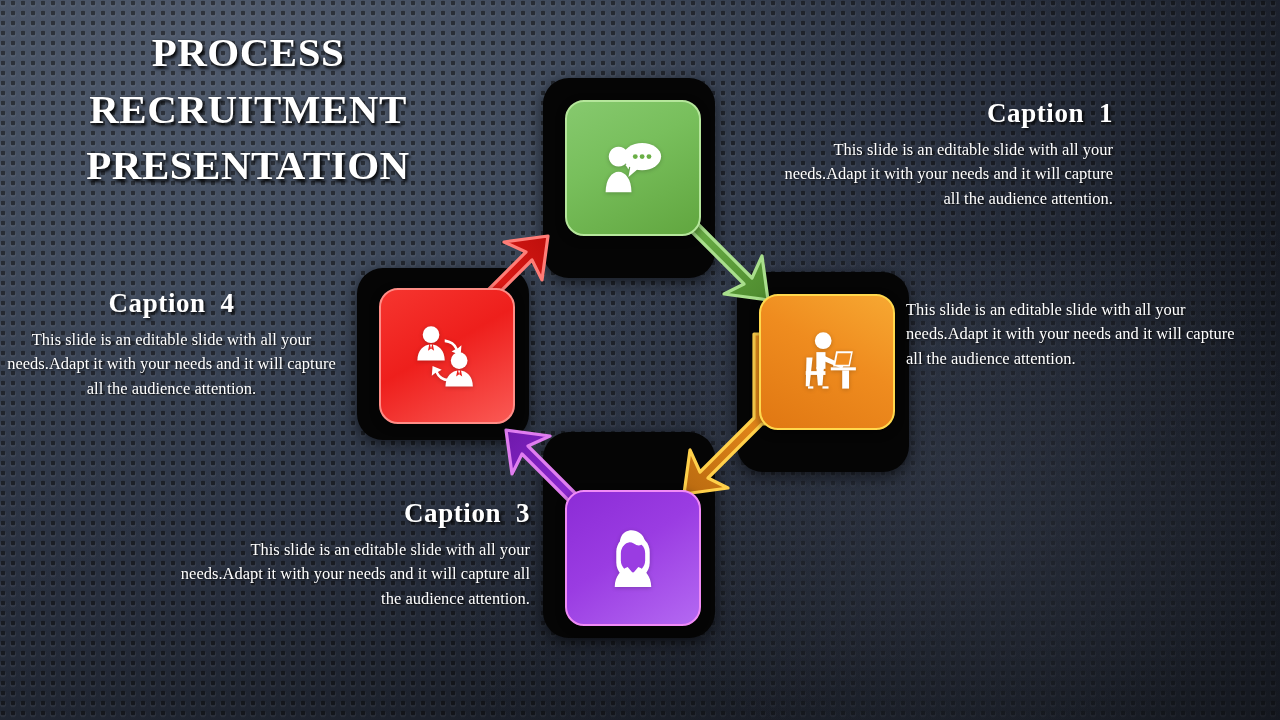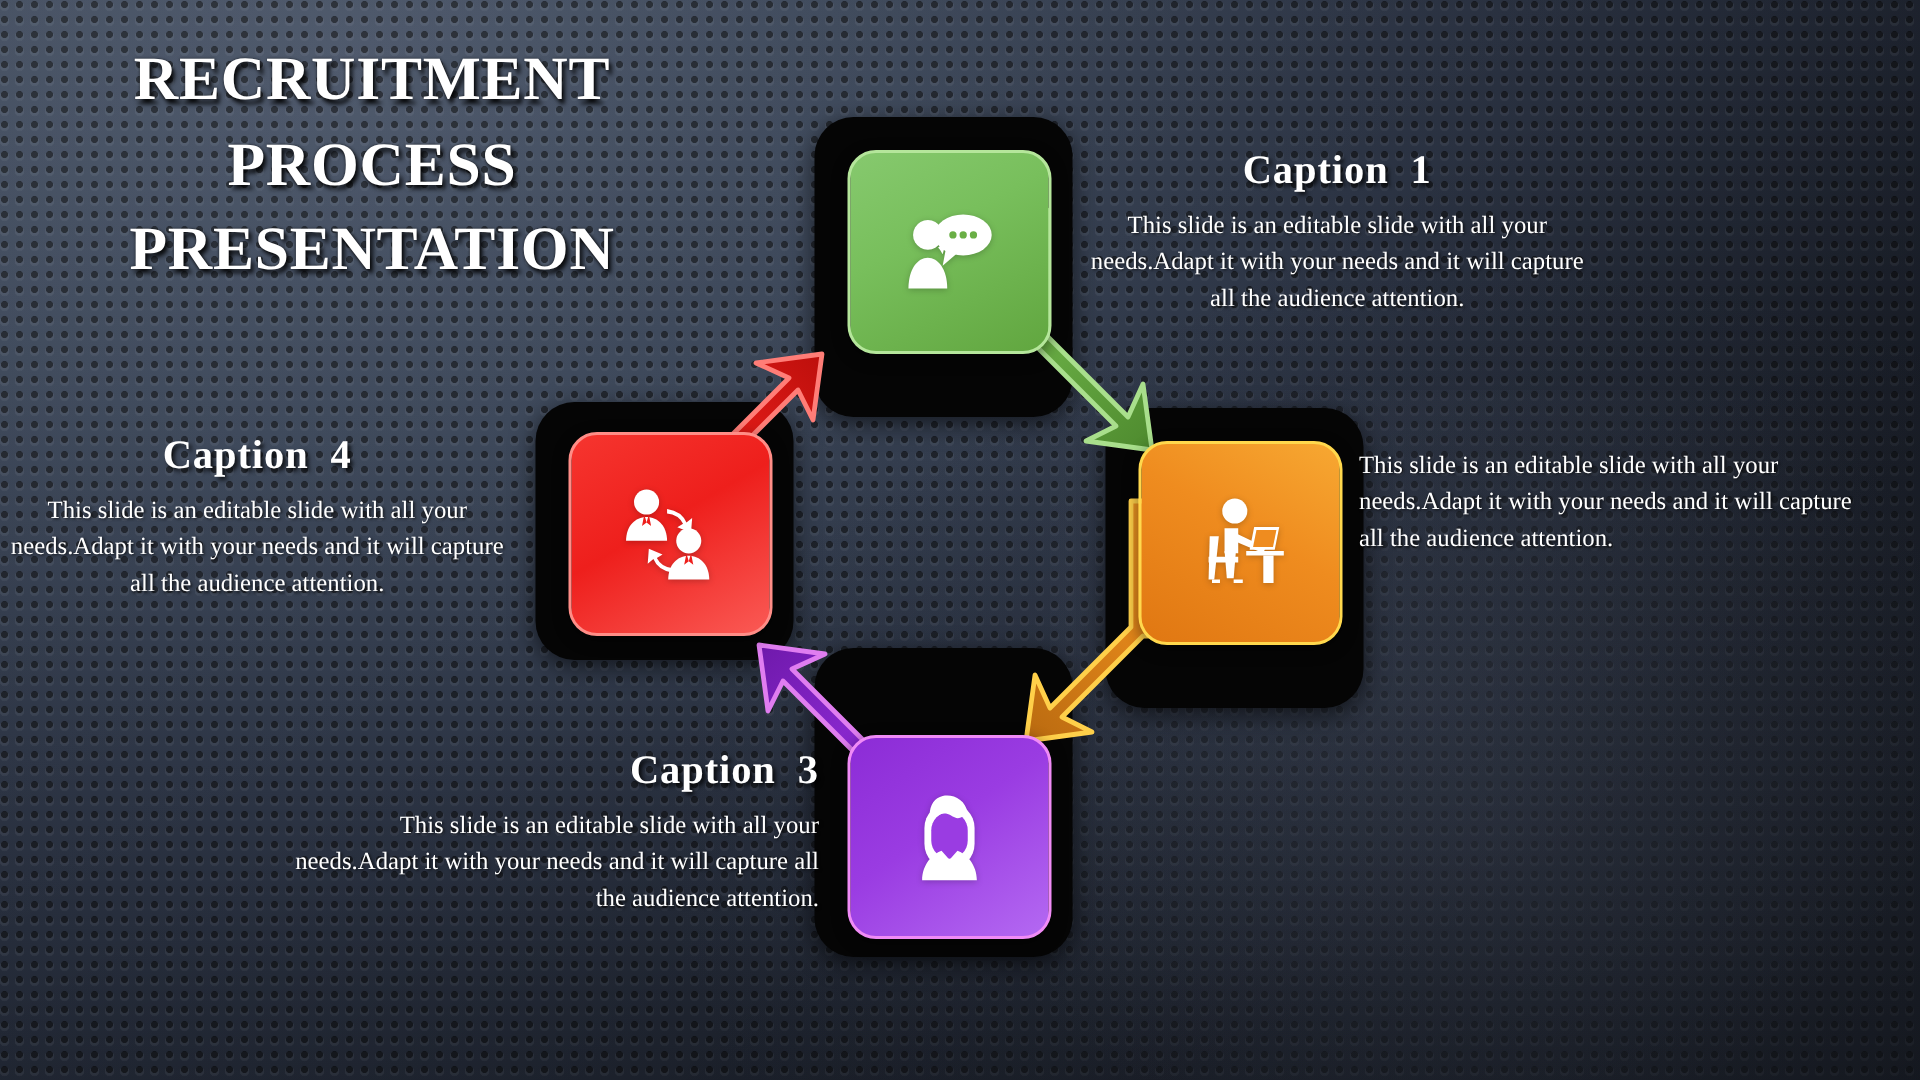--- a/index.html
+++ b/index.html
@@ -71,23 +71,23 @@
     margin-bottom: 9px;
     white-space: pre;
   }
   .caption-body {
     font-size: 16.5px;
     line-height: 1.47;
     color: #ffffff;
     text-shadow: 1px 1px 2px rgba(0,0,0,0.75);
   }
 
-  #cap1 { left: 719px; top: 98px;  width: 345px; text-align: center;  }
+  #cap1 { left: 768px; top: 98px;  width: 345px; text-align: right;  }
   #cap2 { left: 906px; top: 298px; width: 348px; text-align: left;  }
-  #cap3 { left: 178px; top: 498px; width: 352px; text-align: right; margin-left: 16px; }
+  #cap3 { left: 178px; top: 498px; width: 352px; text-align: right; }
   #cap4 { left: 0px;   top: 288px; width: 343px; text-align: center; }
 
   
   #diagram { position: absolute; left: 0; top: 0; width: 1280px; height: 720px; }
 
   
   .panel {
     position: absolute;
     background: #050505;
     border-radius: 26px;
@@ -136,22 +136,22 @@
 <body>
 
 <div id="slide">
 
   <div class="bg-base"></div>
   <div class="bg-dots"></div>
   <div class="bg-vignette"></div>
   <div class="bg-shadowblob"></div>
 
   <div id="title">
+    <span class="tline">PROCESS</span>
     <span class="tline">RECRUITMENT</span>
-    <span class="tline">PROCESS</span>
     <span class="tline">PRESENTATION</span>
   </div>
 
   <div id="diagram">
 
     <div class="panel" id="panel-green"></div>
     <div class="panel" id="panel-orange"></div>
     <div class="panel" id="panel-purple"></div>
     <div class="panel" id="panel-red"></div>
 

